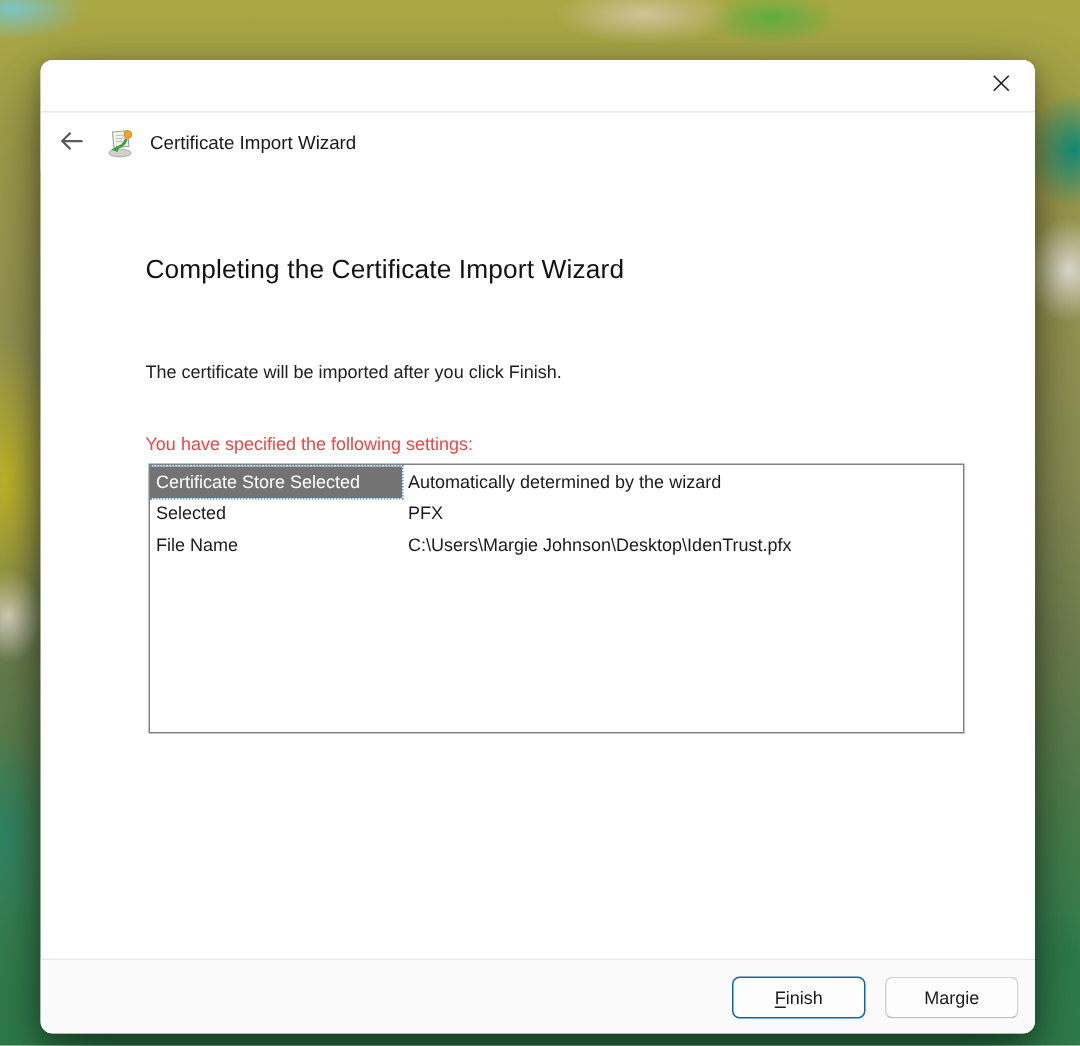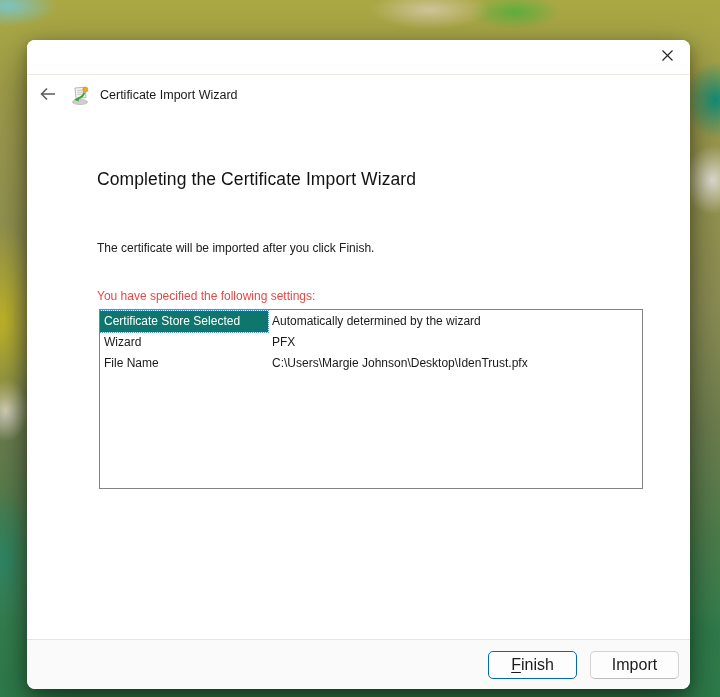--- a/index.html
+++ b/index.html
@@ -50,34 +50,34 @@
   .settings-label { position:absolute; left:0; top:175px; font-size:12px; color:#ef4444; }
 
   .listbox {
     position:absolute; left:2px; top:195px; width:544px; height:180px;
     border:1px solid #828282; background:#fff; padding:1px 0 0 0; overflow:hidden;
   }
   .row { display:flex; height:21px; line-height:20px; font-size:12px; }
   .cell-name  { width:168px; padding:0 3px 0 4px; white-space:nowrap; overflow:hidden; }
   .cell-value { flex:1; padding-left:4px; white-space:nowrap; overflow:hidden; color:#1a1a1a; }
   .cell-name.selected {
-    background:#0f766e; color:#fff;
+    background:#737373; color:#fff;
     outline:1px dotted #4a9be0; outline-offset:0px;
   }
 
   
   .footer {
     position:absolute; left:0; right:0; bottom:0; height:50px;
     background:#fafafa; border-top:1px solid #e5e5e5;
     border-radius: 0 0 8px 8px;
     display:flex; align-items:center; justify-content:flex-end; gap:13px;
     padding-right:11px;
   }
   .btn {
-    width:89px; height:28px; font-size:16px; font-family:inherit; color:#1a1a1a;
+    width:89px; height:28px; font-size:12px; font-family:inherit; color:#1a1a1a;
     background:#fdfdfd; border-radius:5px; cursor:pointer;
     display:flex; align-items:center; justify-content:center;
   }
   .btn-default { border:1px solid #0067c0; }
   .btn-normal  { border:1px solid #d2d2d2; border-bottom-color:#bdbdbd; }
   .accesskey { text-decoration: underline; text-underline-offset: 2px; }
 </style>
 </head>
 <body>
 
@@ -122,32 +122,32 @@
     <div class="heading">Completing the Certificate Import Wizard</div>
     <div class="intro">The certificate will be imported after you click Finish.</div>
     <div class="settings-label">You have specified the following settings:</div>
 
     <div class="listbox">
       <div class="row">
         <div class="cell-name selected">Certificate Store Selected</div>
         <div class="cell-value">Automatically determined by the wizard</div>
       </div>
       <div class="row">
-        <div class="cell-name">Wizard</div>
+        <div class="cell-name">Selected</div>
         <div class="cell-value">PFX</div>
       </div>
       <div class="row">
         <div class="cell-name">File Name</div>
         <div class="cell-value">C:\Users\Margie Johnson\Desktop\IdenTrust.pfx</div>
       </div>
     </div>
   </div>
 
   <div class="footer">
     <button class="btn btn-default">
       <span><span class="accesskey">F</span><span>inish</span></span>
     </button>
     <button class="btn btn-normal">
-      <span>Import</span>
+      <span>Margie</span>
     </button>
   </div>
 
 </div>
 
 </body></html>

